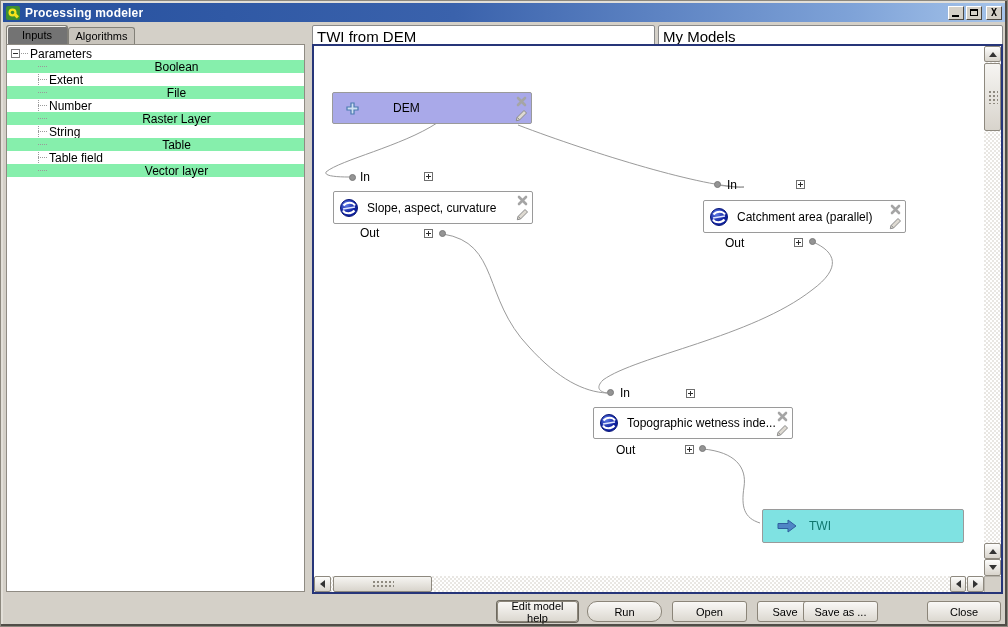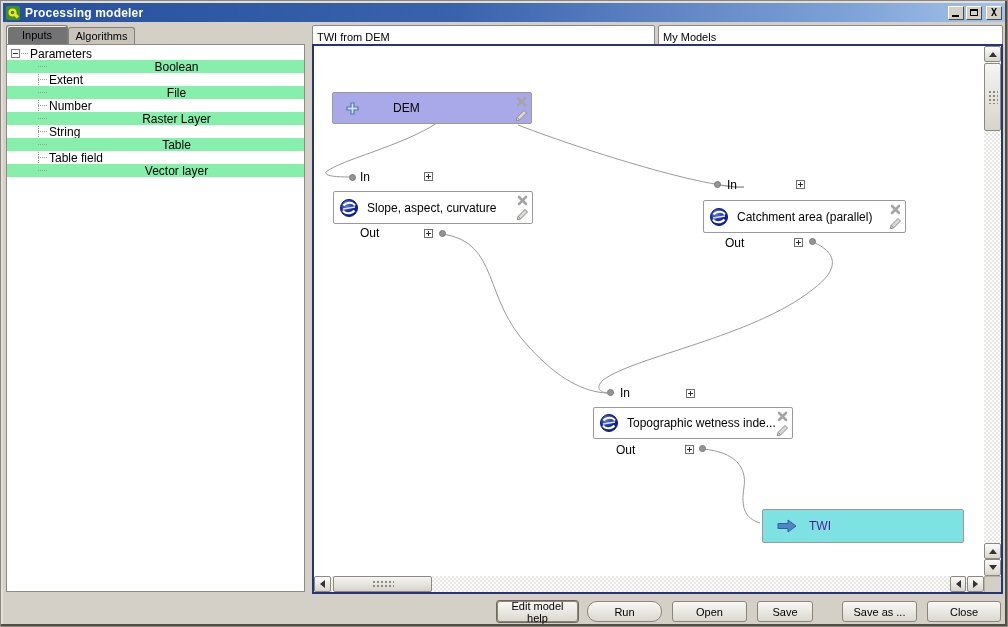--- a/index.html
+++ b/index.html
@@ -30,32 +30,32 @@
   .trow{height:13px;display:flex;align-items:center;font-size:12px;color:#000;position:relative;}
   .trow.alt{background:#86efac;justify-content:center;}
   .expander{width:9px;height:9px;border:1px solid #7c7c7c;background:#fff;margin-left:4px;position:relative;flex:none;}
   .expander::after{content:"";position:absolute;left:1px;top:3px;width:5px;height:1px;background:#2e2e2e;}
   .root-dash{width:7px;border-top:1px dotted #9a9a9a;margin:0 2px 0 1px;}
   .child-label{margin-left:42px;}
   .tick{position:absolute;left:31px;top:6px;width:9px;border-top:1px dotted #9a9a9a;}
   .vline{position:absolute;left:31px;top:15px;height:111px;border-left:1px dotted #9a9a9a;}
   
   .lineedit{position:absolute;height:23px;border:1px solid #8a8a8a;border-radius:2px;background:#fff;
-    font-size:11px;padding:0 4px;color:#000;outline:none;}
+    font-size:15px;padding:0 4px;color:#000;outline:none;}
   
   .canvas{position:absolute;left:312px;top:44px;width:691px;height:550px;
     border:2px solid var(--canvas-border,#263579);background:#fff;}
   .canvas-content{position:absolute;left:0;top:0;width:687px;height:546px;}
   svg.wires{position:absolute;left:0;top:0;}
   path.conn{stroke:var(--connection,#9a9a9a);stroke-width:1;fill:none;}
   .node{position:absolute;border:1px solid #9a9a9a;border-radius:2px;background:#fff;
     display:flex;align-items:center;font-size:12px;color:#000;}
   .node-dem{background:var(--input-node,#a9a9e9);}
   .node-out{background:var(--output-node,#7fe2e2);}
-  .node-out .nlabel{color:#4c1d95;text-align:center;}
+  .node-out .nlabel{color:#0f766e;text-align:center;}
   .nicon{flex:none;display:flex;align-items:center;justify-content:center;}
   .nicons{position:absolute;right:3px;top:1px;display:flex;flex-direction:column;align-items:center;}
   .mini-icon{width:14px;height:14px;display:flex;align-items:center;justify-content:center;}
   .port-label{position:absolute;font-size:12px;color:#000;}
   .port-dot{position:absolute;width:7px;height:7px;border-radius:50%;background:#949494;border:1px solid #7b7b7b;}
   .plusbox{position:absolute;width:9px;height:9px;border:1px solid #6f6f6f;background:#fff;}
   .plusbox::before{content:"";position:absolute;left:1px;top:3px;width:5px;height:1px;background:#2e2e2e;}
   .plusbox::after{content:"";position:absolute;left:3px;top:1px;width:1px;height:5px;background:#2e2e2e;}
   
   .sb-btn{position:absolute;background:linear-gradient(#fdfdfc,#d8d4cc);border:1px solid #8e897f;border-radius:2px;
@@ -337,16 +337,16 @@
       </div>
       <div class="sb-corner"></div>
 
     </div>
   </div>
 
   <button class="btn default" style="left:497px;width:81px;">Edit model help</button>
   <button class="btn" style="left:587px;width:75px;border-radius:10px;">Run</button>
   <button class="btn" style="left:672px;width:75px;">Open</button>
   <button class="btn" style="left:757px;width:56px;">Save</button>
-  <button class="btn" style="left:842px;width:75px;">Save as ...</button>
+  <button class="btn" style="left:803px;width:75px;">Save as ...</button>
   <button class="btn" style="left:927px;width:74px;">Close</button>
 
 </div>
 
 </body></html>

